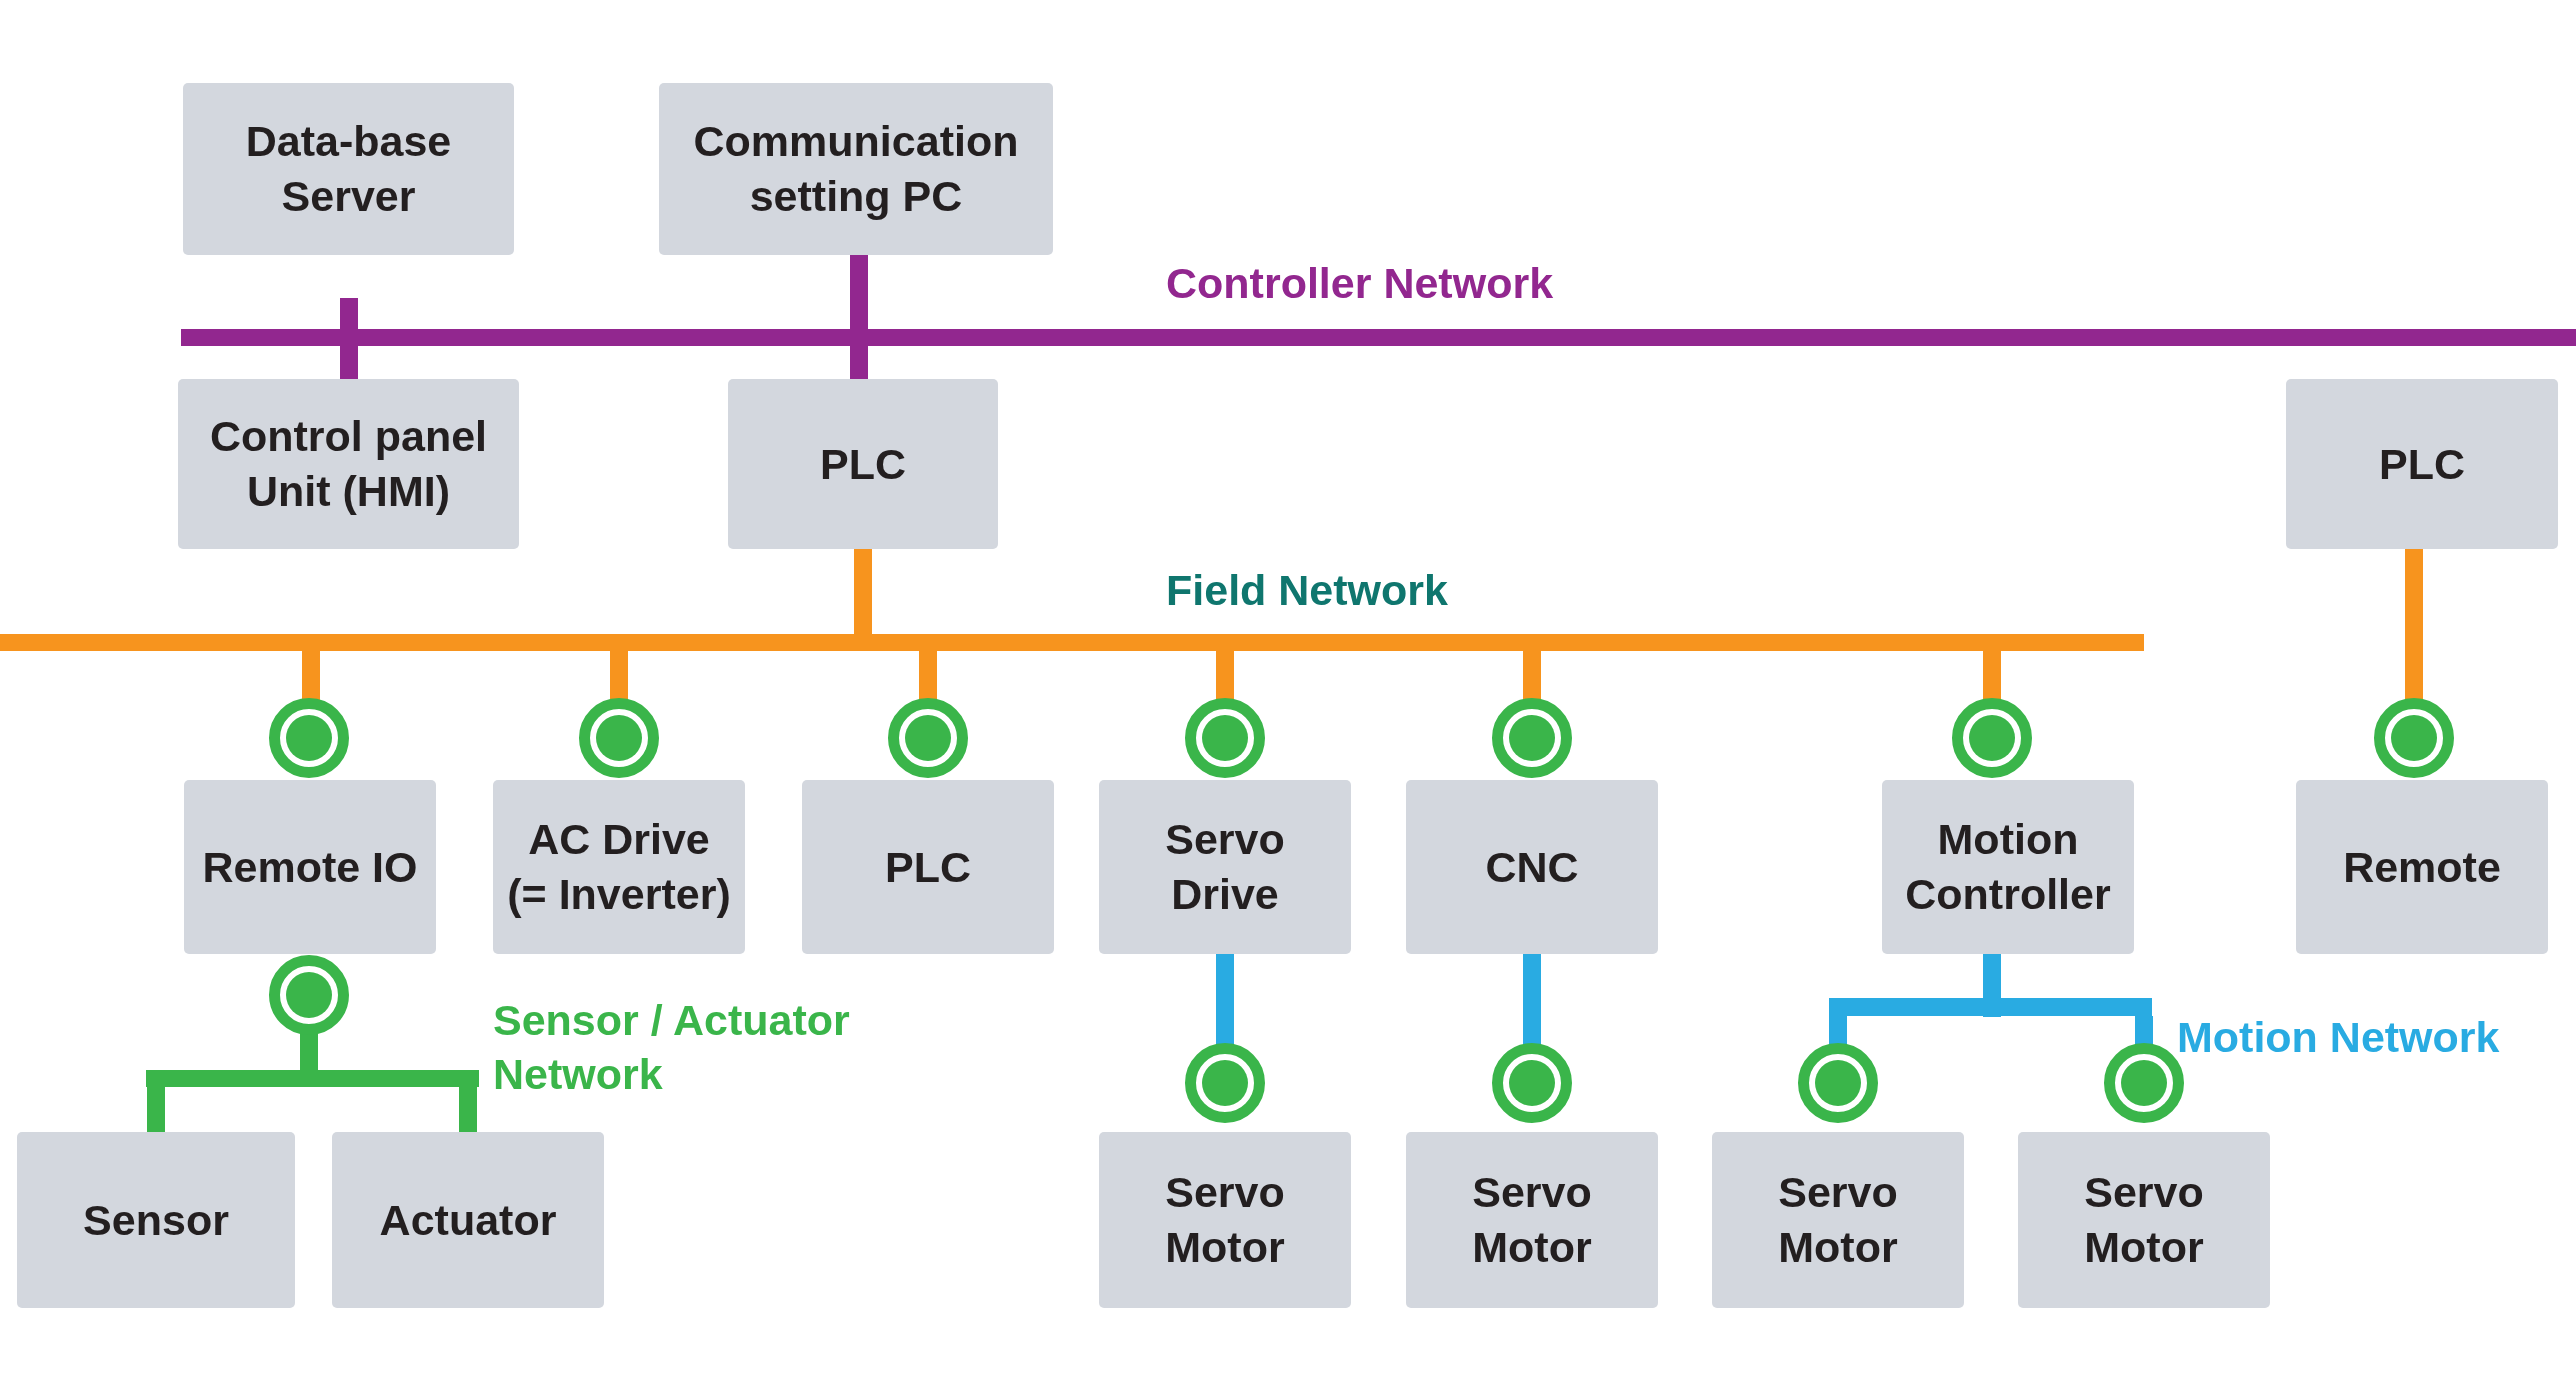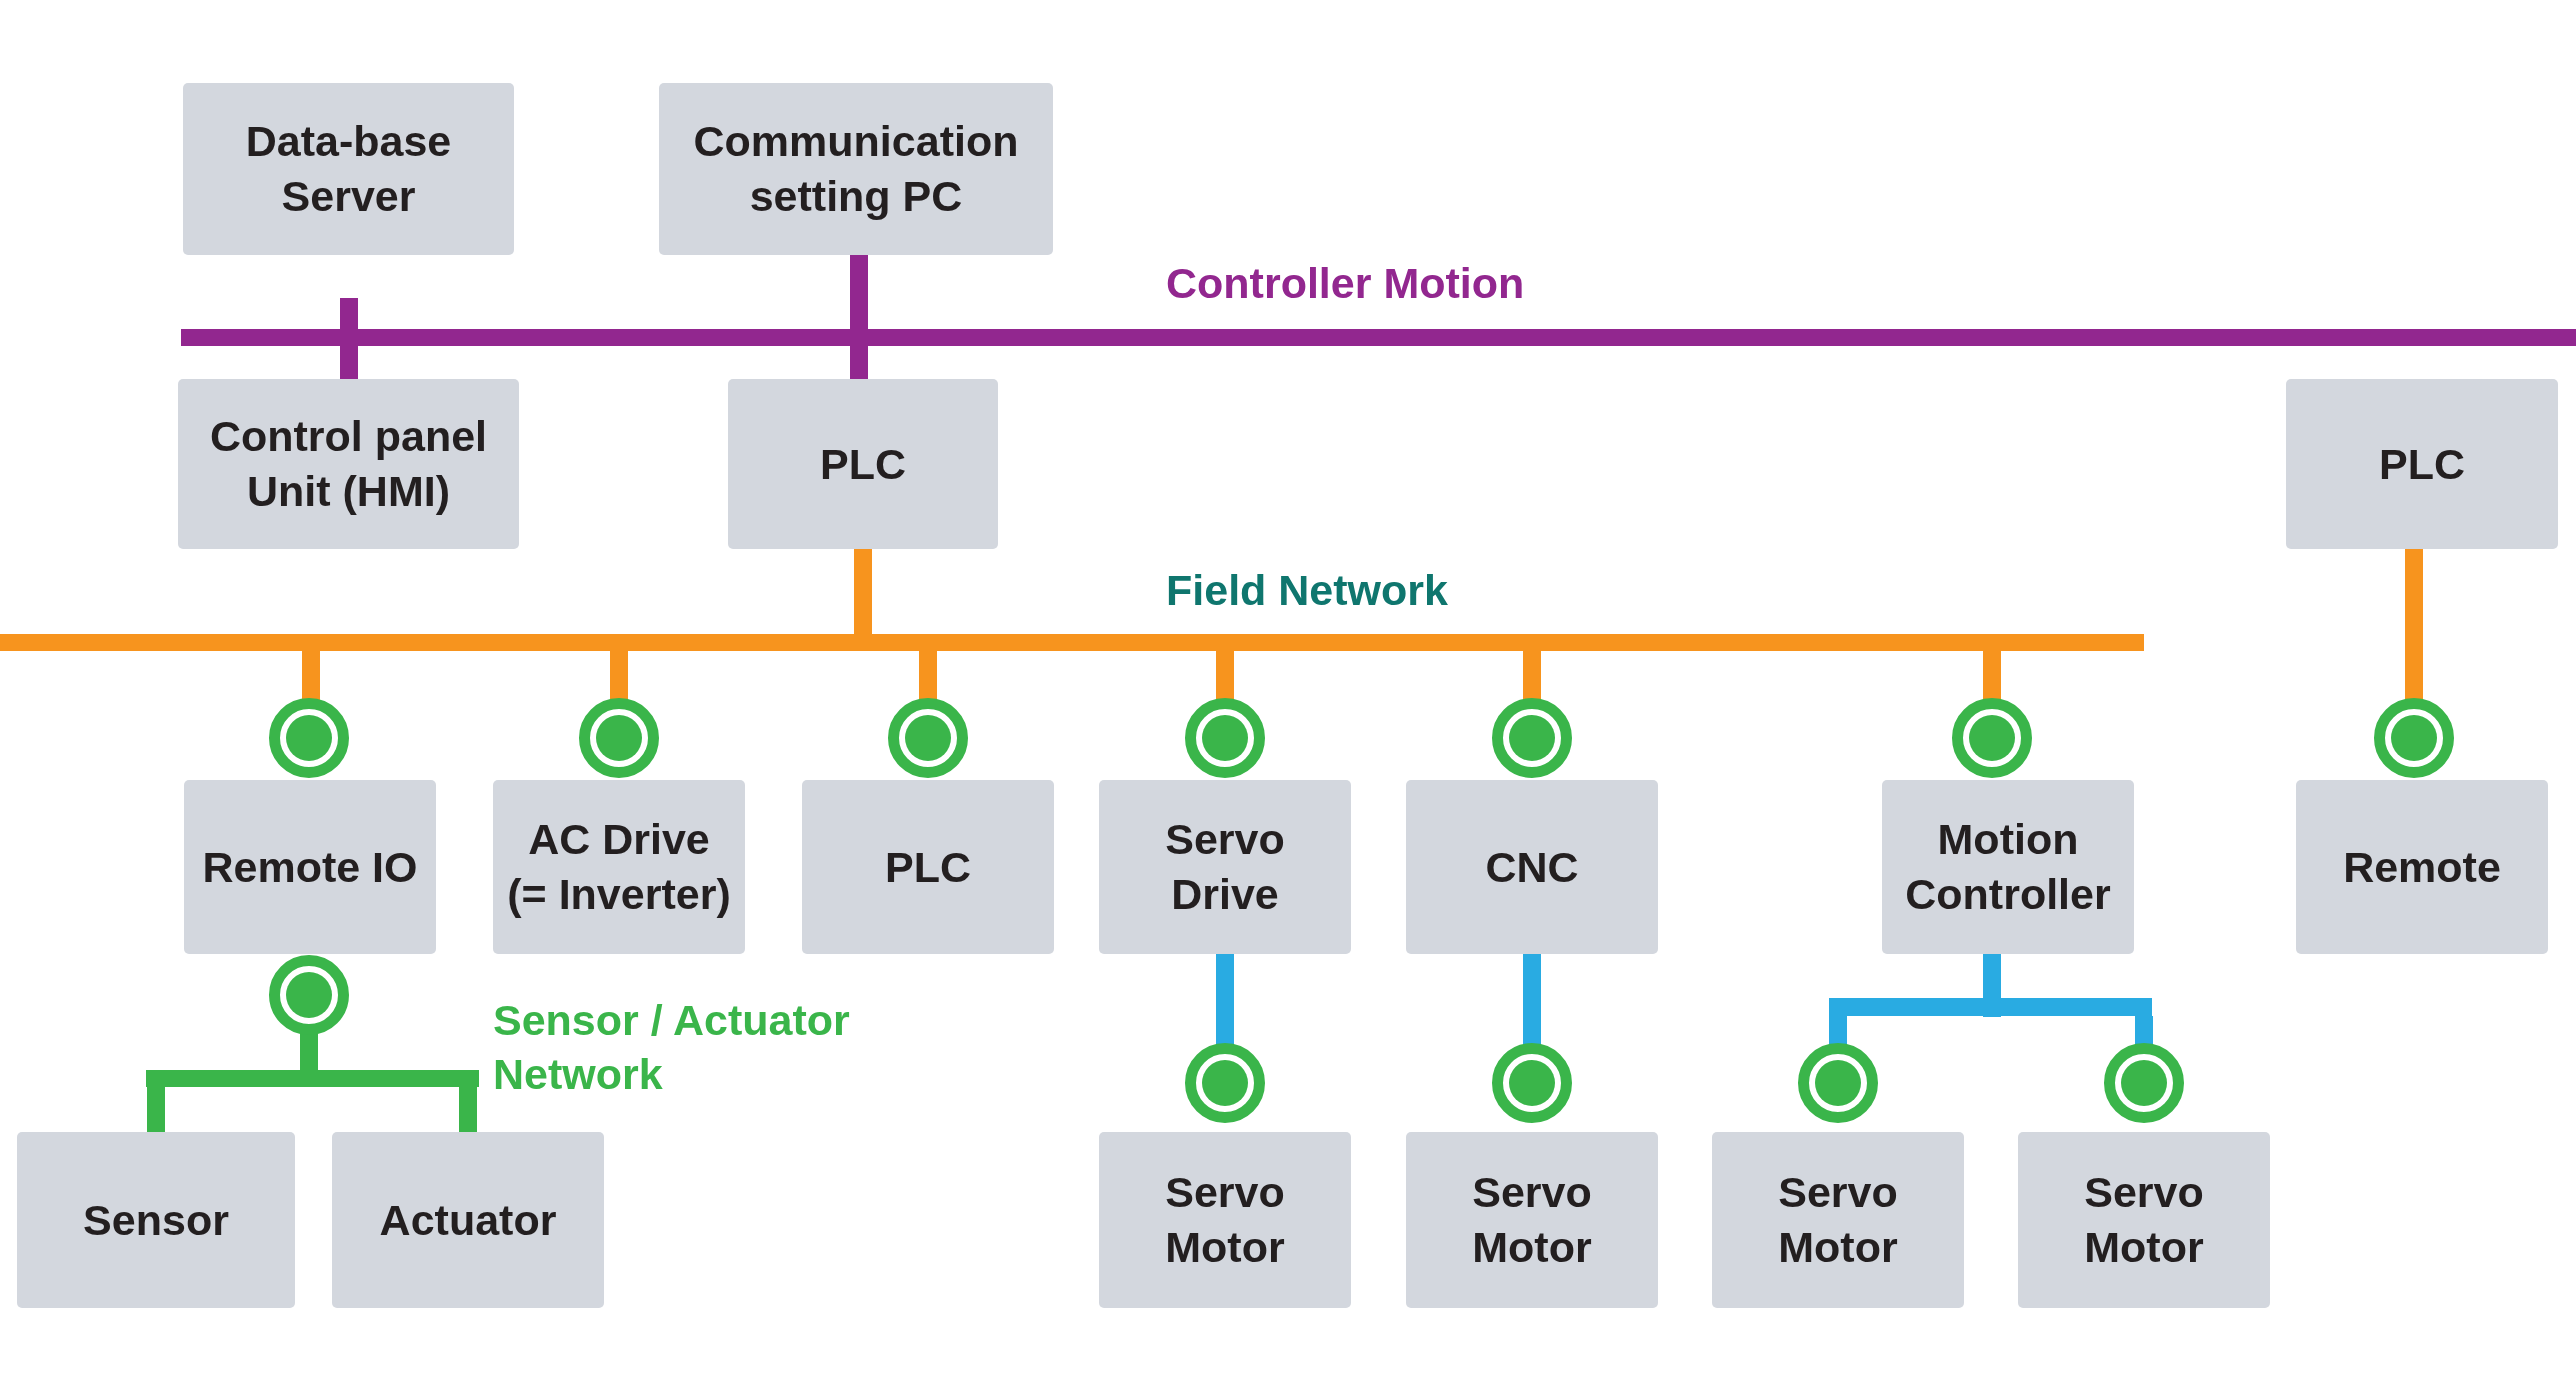--- a/index.html
+++ b/index.html
@@ -104,19 +104,20 @@
   <div class="node" style="left:332px;top:1132px;width:272px;height:176px">Actuator</div>
   <div class="node" style="left:1099px;top:1132px;width:252px;height:176px">Servo
 Motor</div>
   <div class="node" style="left:1406px;top:1132px;width:252px;height:176px">Servo
 Motor</div>
   <div class="node" style="left:1712px;top:1132px;width:252px;height:176px">Servo
 Motor</div>
   <div class="node" style="left:2018px;top:1132px;width:252px;height:176px">Servo
 Motor</div>
 
-  <div class="netlabel purple" style="left:1166px;top:256px">Controller Motion</div>
+  <div class="netlabel purple" style="left:1166px;top:256px">Controller Network</div>
   <div class="netlabel orange" style="left:1166px;top:563px">Field Network</div>
   <div class="netlabel green" style="left:493px;top:993px">Sensor / Actuator
 Network</div>
+  <div class="netlabel blue" style="left:2177px;top:1010px">Motion Network</div>
 
 </div>
 
 
 </body></html>

